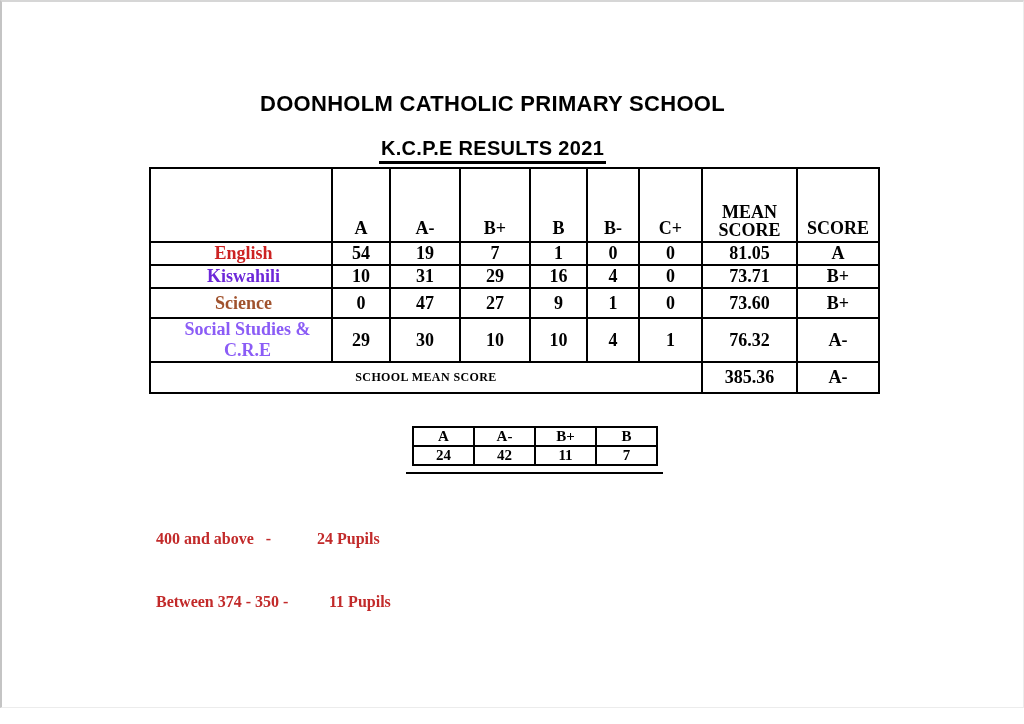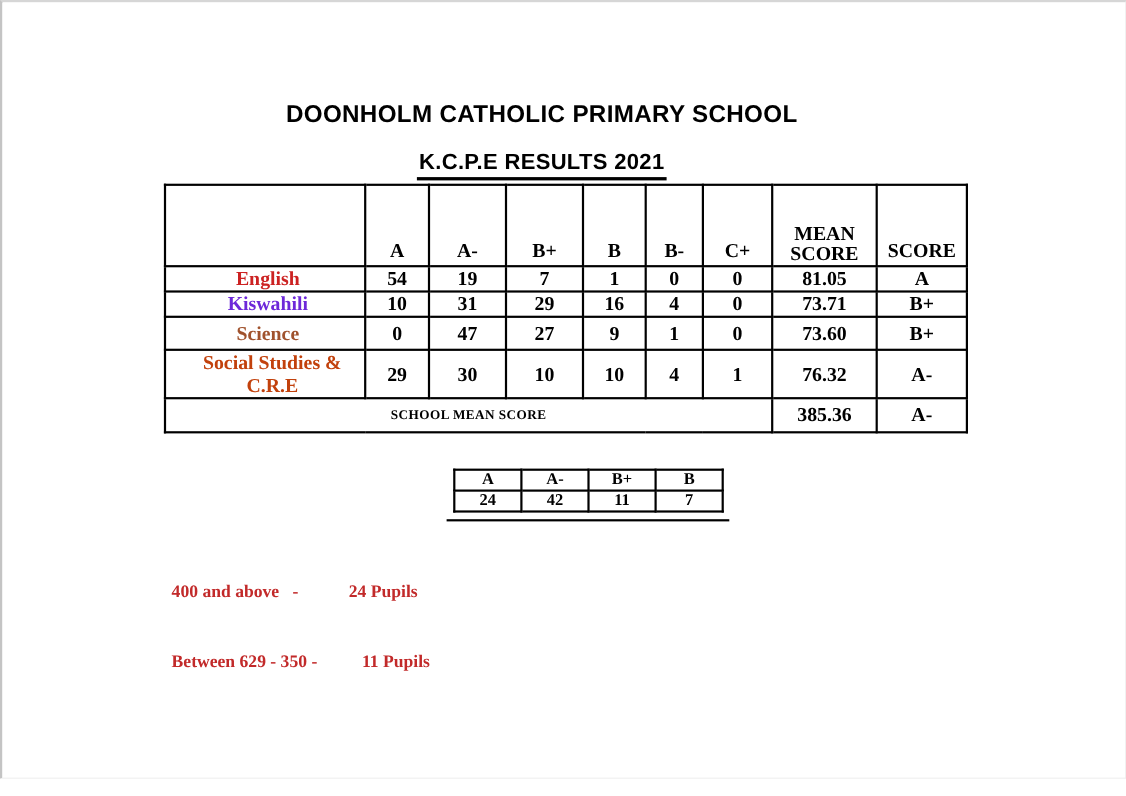--- a/index.html
+++ b/index.html
@@ -184,21 +184,21 @@
         <td>0</td>
         <td>47</td>
         <td>27</td>
         <td>9</td>
         <td>1</td>
         <td>0</td>
         <td>73.60</td>
         <td>B+</td>
       </tr>
       <tr>
-        <td class="subject" style="color: #c2410c; padding-left: 13px;">Social Studies &amp; C.R.E</td>
+        <td class="subject" style="color: #8b5cf6; padding-left: 13px;">Social Studies &amp; C.R.E</td>
         <td>29</td>
         <td>30</td>
         <td>10</td>
         <td>10</td>
         <td>4</td>
         <td>1</td>
         <td>76.32</td>
         <td>A-</td>
       </tr>
       <tr class="footer-row">
@@ -228,20 +228,20 @@
     </tbody>
   </table>
 
   <div class="summary-underline"></div>
 
   <div class="pupil-stats" style="color: rgb(194, 42, 42);">
     <div class="stat-row">
       <span class="stat-label">400 and above   -</span><span class="stat-value">24 Pupils</span>
     </div>
     <div class="stat-row">
-      <span class="stat-label">Between 629 - 350 -</span><span class="stat-value">   11 Pupils</span>
+      <span class="stat-label">Between 374 - 350 -</span><span class="stat-value">   11 Pupils</span>
     </div>
     <div class="stat-row">
       
     </div>
   </div>
 
 </div>
 
 </body></html>

